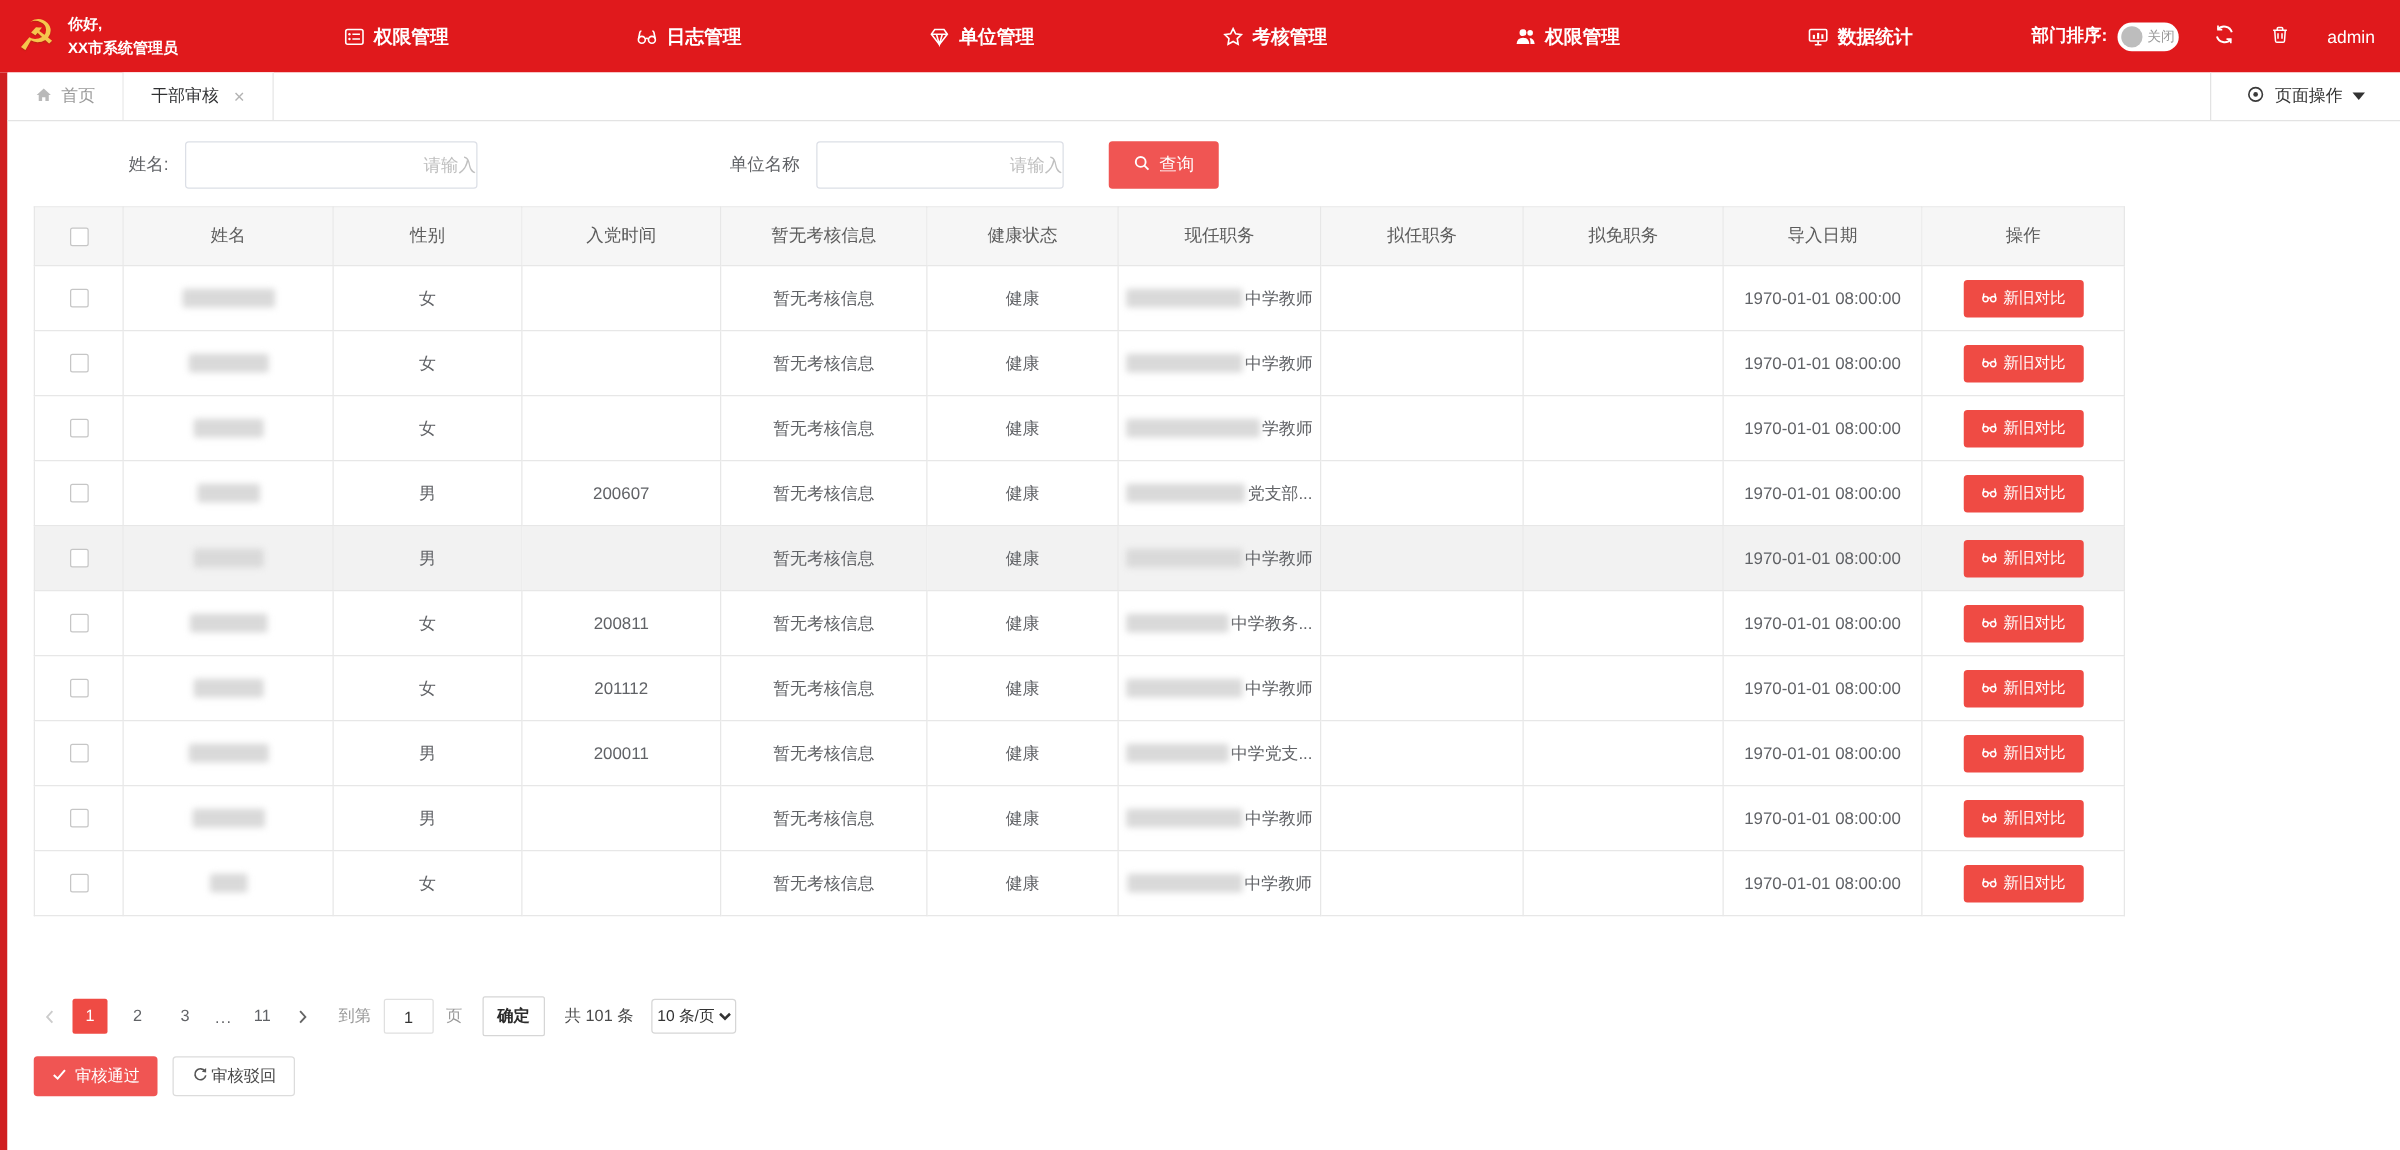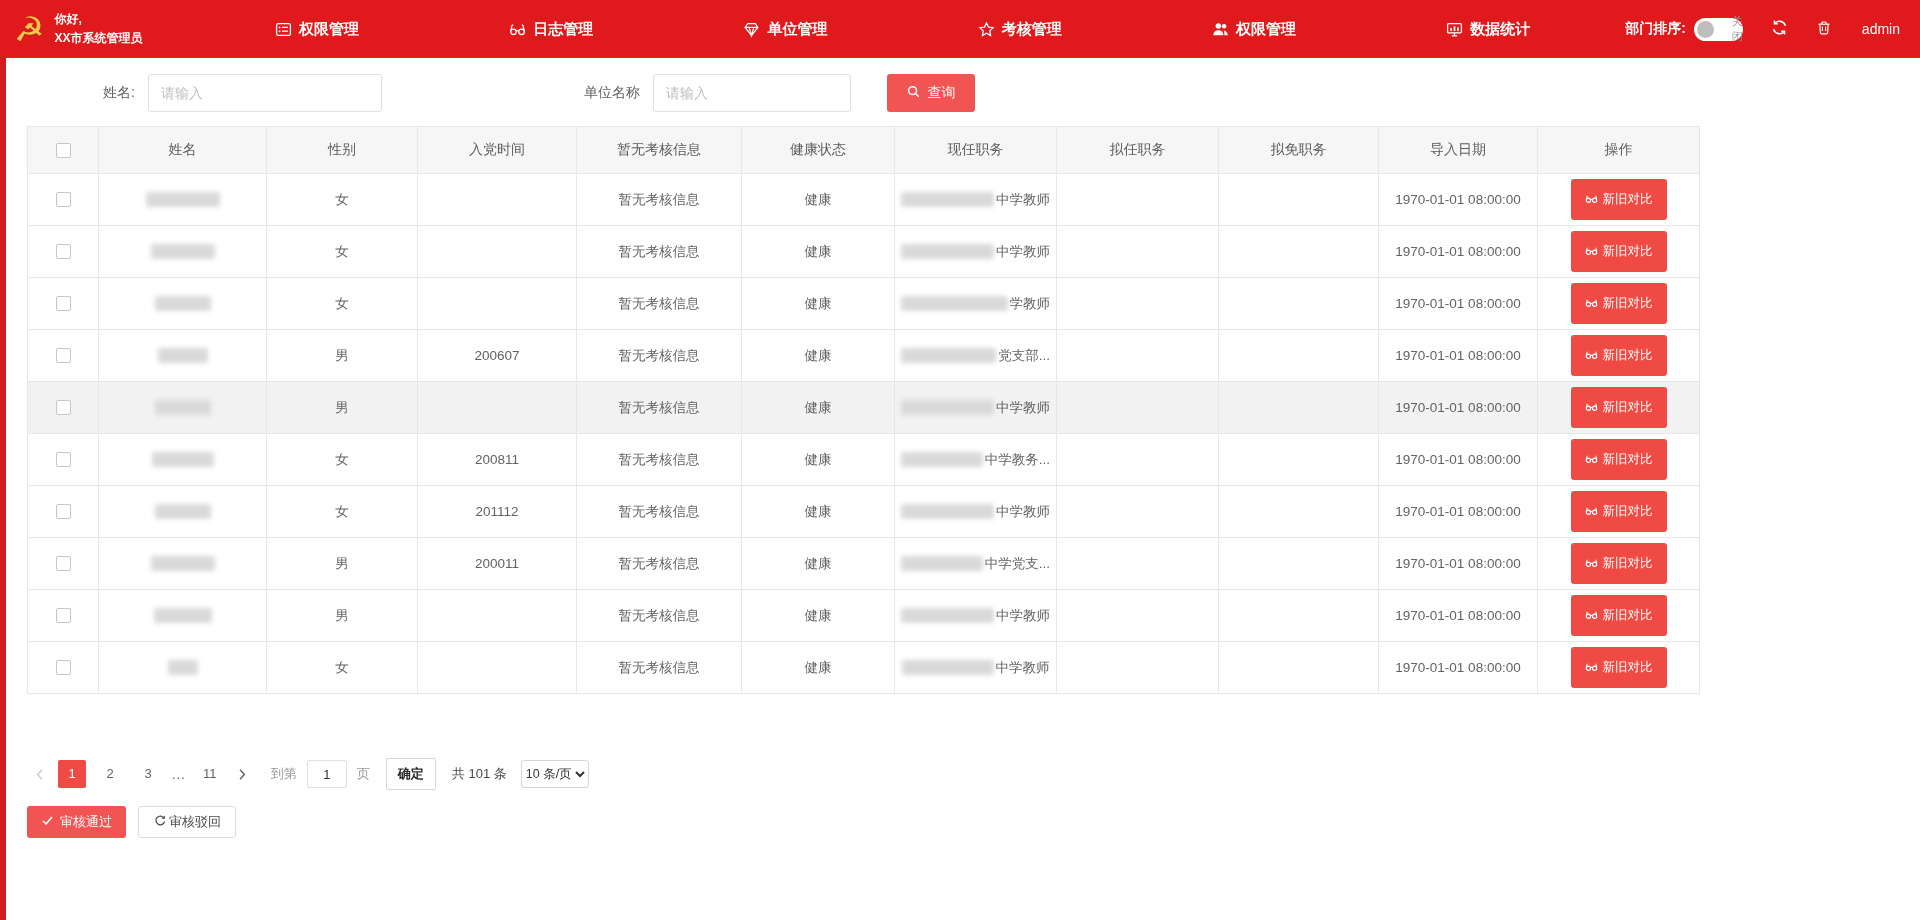--- a/index.html
+++ b/index.html
@@ -13,21 +13,21 @@
   .brand { display:flex; align-items:center; gap:10px; padding-left:14px; width:205px; flex:none; }
   .logo { font-size:34px; line-height:1; color:#f6c64d; text-shadow:0 1px 1px rgba(120,60,0,.4); }
   .greeting { font-size:12px; font-weight:bold; line-height:1.6; white-space:nowrap; }
   .mainnav { flex:1; display:flex; justify-content:space-between; align-items:center; padding:0 95px 0 70px; }
   .nav-item { display:flex; align-items:center; gap:7px; font-size:15px; font-weight:600; cursor:pointer; white-space:nowrap; }
   .nav-item svg { display:block; }
   .top-right { flex:none; display:flex; align-items:center; padding-right:20px; }
   .dept-label { font-size:14px; font-weight:600; margin-right:8px; }
   .switch { width:49px; height:23px; background:#fff; border-radius:12px; display:flex; align-items:center; cursor:pointer; }
   .knob { width:17px; height:17px; border-radius:50%; background:#bdbdbd; margin-left:3px; flex:none; }
-  .switch-label { font-size:11px; color:#999; margin-left:16px;text-align:right; }
+  .switch-label { font-size:11px; color:#999; margin-left:4px; }
   .top-icon-btn { background:none; border:none; padding:0; margin-left:28px; cursor:pointer; display:flex; align-items:center; }
   .admin-name { font-size:14px; margin-left:30px; }
   
   .page { display:flex; height:862px; }
   .sidebar { width:193px; background:#f3f3f3; flex:none; }
   .org-row { height:40px; display:flex; align-items:center; justify-content:space-between; padding:0 18px 0 20px; font-size:14px; color:#333; cursor:pointer; background:#f7f7f7; }
   .caret-down-red { width:0; height:0; border:6px solid transparent; border-top:7px solid #d01e20; margin-top:6px; }
   .red-divider { width:6px; background:#d01e20; flex:none; }
   .content { flex:1; display:flex; flex-direction:column; background:#fff; min-width:0; }
   
@@ -35,37 +35,37 @@
   .tab { display:flex; align-items:center; gap:7px; padding:0 22px; font-size:13.5px; cursor:pointer; }
   .tab-home { color:#9a9a9a; border-right:1px solid #e6e6e6; }
   .tab-active { color:#303133; border-right:1px solid #e6e6e6; background:#fff; }
   .tab-close { color:#b3b3b3; font-size:15px; margin-left:5px; cursor:pointer; }
   .tab-right { margin-left:auto; border-left:1px solid #e3e3e3; display:flex; align-items:center; gap:8px; padding:0 28px; font-size:13.5px; color:#333; cursor:pointer; }
   .caret-down-dark { width:0; height:0; border:5px solid transparent; border-top:6px solid #333; margin-top:5px; }
   
   .body-area { padding:16px 28px 0 21px; flex:1; }
   .search-row { display:flex; align-items:center; padding-left:76px; }
   .search-row label { font-size:14px; color:#606266; margin-right:13px; white-space:nowrap; }
-  .inp { height:38px; border:1px solid #dcdfe6; border-radius:3px; padding:0 12px; font-size:14px; color:#a21caf; outline:none; }
+  .inp { height:38px; border:1px solid #dcdfe6; border-radius:3px; padding:0 0; font-size:14px; color:#a21caf; outline:none;text-align:right; }
   .inp::placeholder { color:#bfbfbf; }
   .inp-name { width:234px; }
   .inp-unit { width:198px; }
   .gap-unit { width:202px; flex:none; }
   .query-btn { width:88px; height:38px; margin-left:36px; background:#f05553; color:#fff; border:none; border-radius:3px; font-size:14px; display:flex; align-items:center; justify-content:center; gap:6px; cursor:pointer; }
   
   .data-table { margin-top:14px; border-collapse:collapse; table-layout:fixed; width:1672px; }
   .data-table th, .data-table td { border:1px solid #e7e7e7; text-align:center; padding:0; overflow:hidden; white-space:nowrap; }
   .data-table th { background:#f6f6f6; height:47px; font-size:14px; color:#5c5c5c; font-weight:normal; }
   .data-table td { height:52px; font-size:13.5px; color:#606266; background:#fff; }
   tr.hl td { background:#f2f2f2; }
   .red-text { color:#ee3b30; }
   .checkbox { width:15px; height:15px; border:1px solid #c6c6c6; border-radius:2px; background:#fff; display:inline-block; vertical-align:middle; cursor:pointer; }
   .blob { display:inline-block; height:15px; background:#d9d9d9; border-radius:2px; filter:blur(2.5px); vertical-align:middle; }
   .duty-flex { display:flex; align-items:center; justify-content:center; gap:2px; padding:0 6px; }
-  .action-btn { width:96px; height:41px; background:#ef4b44; border:none; border-radius:3px; color:#fff; font-size:12.5px; display:inline-flex; align-items:center; justify-content:center; gap:5px; cursor:pointer; }
+  .action-btn { width:96px; height:30px; background:#ef4b44; border:none; border-radius:3px; color:#fff; font-size:12.5px; display:inline-flex; align-items:center; justify-content:center; gap:5px; cursor:pointer; }
   
   .pagination { margin-top:64px; display:flex; align-items:center; font-size:13px; color:#666; }
   .pg-chev { width:26px; height:28px; display:inline-flex; align-items:center; justify-content:center; cursor:pointer; background:none; border:none; padding:0; }
   .page-list { display:flex; align-items:center; }
   .page-num { min-width:28px; height:28px; line-height:28px; text-align:center; margin:0 5px; border-radius:2px; color:#606266; cursor:pointer; }
   .page-num.active { background:#ef4b44; color:#fff; }
   .ellipsis { margin:0 5px; color:#606266; letter-spacing:1px; }
   .goto-label { margin-left:16px; color:#999; }
   .goto-input { width:40px; height:28px; border:1px solid #e0e0e0; border-radius:2px; text-align:center; font-size:13px; color:#333; margin:0 10px; outline:none; }
   .page-unit { color:#999; margin-right:16px; }
@@ -179,20 +179,40 @@
     </button>
     <span class="admin-name">admin</span>
   </div>
 </header>
 
 <div class="page">
   <div class="red-divider"></div>
 
   <main class="content">
 
+    <div class="tabbar">
+      <div class="tab tab-home">
+        <span><svg width="14" height="14" viewBox="0 0 16 16" fill="#b9b9b9">
+              <path d="M8 2 L14.5 8 H12.6 V13.5 H9.5 V10 H6.5 V13.5 H3.4 V8 H1.5 Z"></path>
+            </svg></span>
+        <span>首页</span>
+      </div>
+      <div class="tab tab-active">
+        <span>干部审核</span>
+        <span class="tab-close">×</span>
+      </div>
+      <div class="tab-right">
+        <span><svg width="15" height="15" viewBox="0 0 16 16">
+              <circle cx="8" cy="8" r="5.8" fill="none" stroke="#3a3a3a" stroke-width="1.4"></circle>
+              <circle cx="8" cy="8" r="2" fill="#3a3a3a"></circle>
+            </svg></span>
+        <span>页面操作</span>
+        <span class="caret-down-dark"></span>
+      </div>
+    </div>
 
     <div class="body-area">
 
       <div class="search-row">
         <label>姓名:</label>
         <input class="inp inp-name" placeholder="请输入" style="">
         <span class="gap-unit"></span>
         <label>单位名称</label>
         <input class="inp inp-unit" placeholder="请输入" style="">
         <button class="query-btn">

